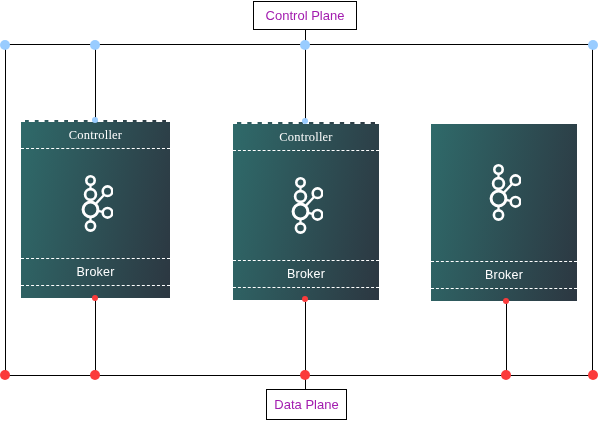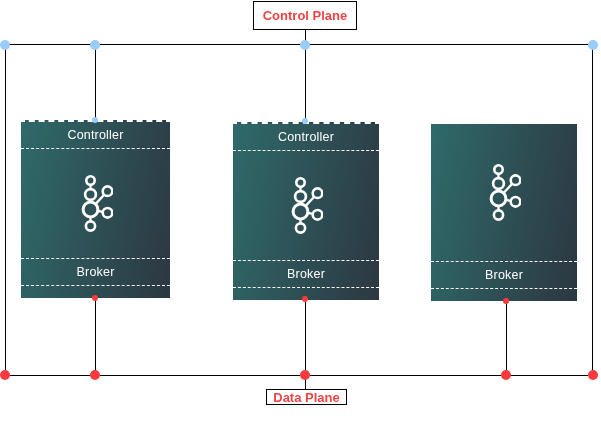--- a/index.html
+++ b/index.html
@@ -6,35 +6,35 @@
   .canvas{
     position:relative;width:601px;height:421px;background:#ffffff;
     font-family:"Liberation Sans",sans-serif;overflow:hidden;
   }
   .line{position:absolute;background:#000000;}
   .hline{height:1px;}
   .vline{width:1px;}
   .plane-label{
     position:absolute;background:#ffffff;border:1px solid #000000;
     display:flex;align-items:center;justify-content:center;
-    font-size:13px;color:#ef4444;box-sizing:border-box;white-space:nowrap;font-weight:bold;
+    font-size:13px;color:#a21caf;box-sizing:border-box;white-space:nowrap;
   }
   .dot{position:absolute;border-radius:50%;transform:translate(-50%,-50%);}
   .node{
     position:absolute;box-sizing:border-box;
     border:2px solid #ffffff;
     background:linear-gradient(100deg,#2f6a6a 0%,#2c3741 100%);
     display:flex;flex-direction:column;
   }
   .node.has-ctrl{border-top:2px dashed #ffffff;}
   .sec{
     display:flex;align-items:center;justify-content:center;
     color:#ffffff;font-size:12.5px;letter-spacing:0.2px;
   }
-  .sec-controller{height:26px;border-bottom:1px dashed #ffffff;flex:0 0 auto;}
+  .sec-controller{height:26px;border-bottom:1px dashed #ffffff;flex:0 0 auto;font-family:Liberation Serif, serif;}
   .sec-mid{flex:1 1 auto;display:flex;align-items:center;justify-content:center;}
   .sec-broker{
     height:26px;flex:0 0 auto;margin-bottom:12px;
     border-top:1px dashed #ffffff;border-bottom:1px dashed #ffffff;
   }
   svg.kafka{display:block;}
 </style>
 </head>
 <body>
 
@@ -50,21 +50,21 @@
   <div class="line vline" style="left:305px;top:44px;height:78px;"></div>
 
   <div class="line vline" style="left:95px;top:300px;height:75px;"></div>
   <div class="line vline" style="left:305px;top:302px;height:73px;"></div>
   <div class="line vline" style="left:506px;top:303px;height:72px;"></div>
   <div class="line vline" style="left:305px;top:375px;height:14px;"></div>
 
   <div class="plane-label" style="left:253px;top:1px;width:104px;height:29px;">
     <span>Control Plane</span>
   </div>
-  <div class="plane-label" style="left:266px;top:389px;width:81px;height:16px;">
+  <div class="plane-label" style="left:266px;top:389px;width:81px;height:31px;">
     <span>Data Plane</span>
   </div>
 
   <div class="node has-ctrl" style="left:19px;top:120px;width:153px;height:180px;">
     <div class="sec sec-controller">
       <span>Controller</span>
     </div>
     <div class="sec sec-mid">
       <svg class="kafka" width="34" height="58" viewBox="0 0 34 58">
         <g stroke="#ffffff" fill="none">

